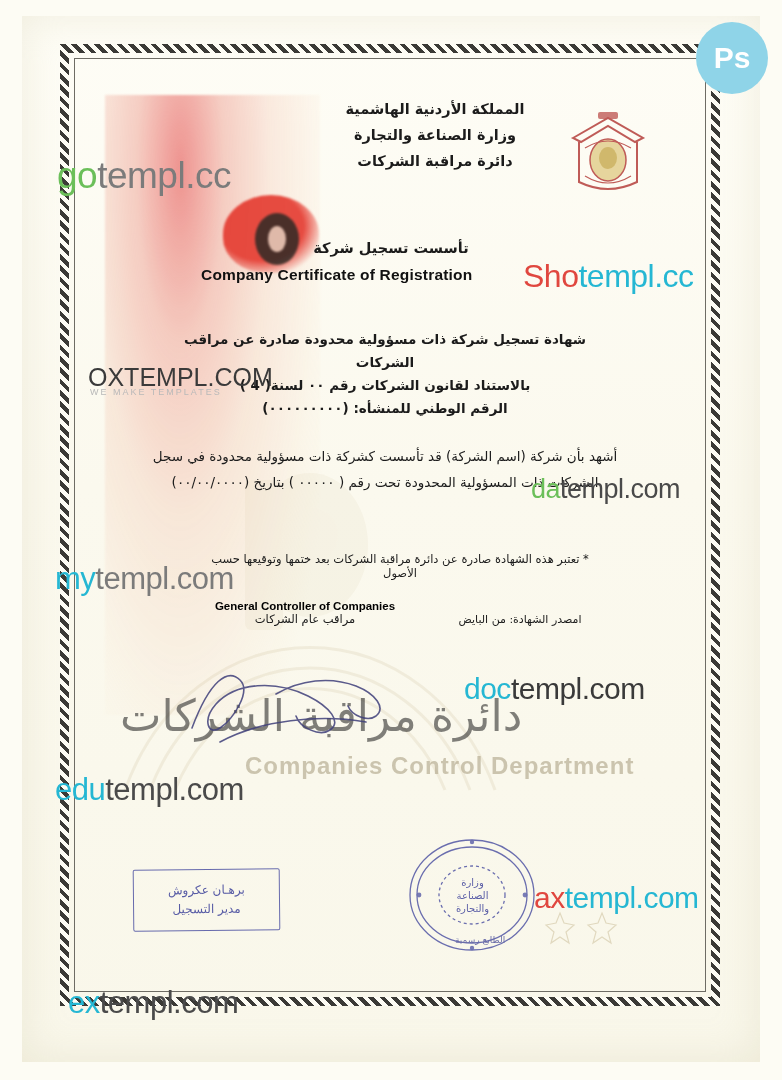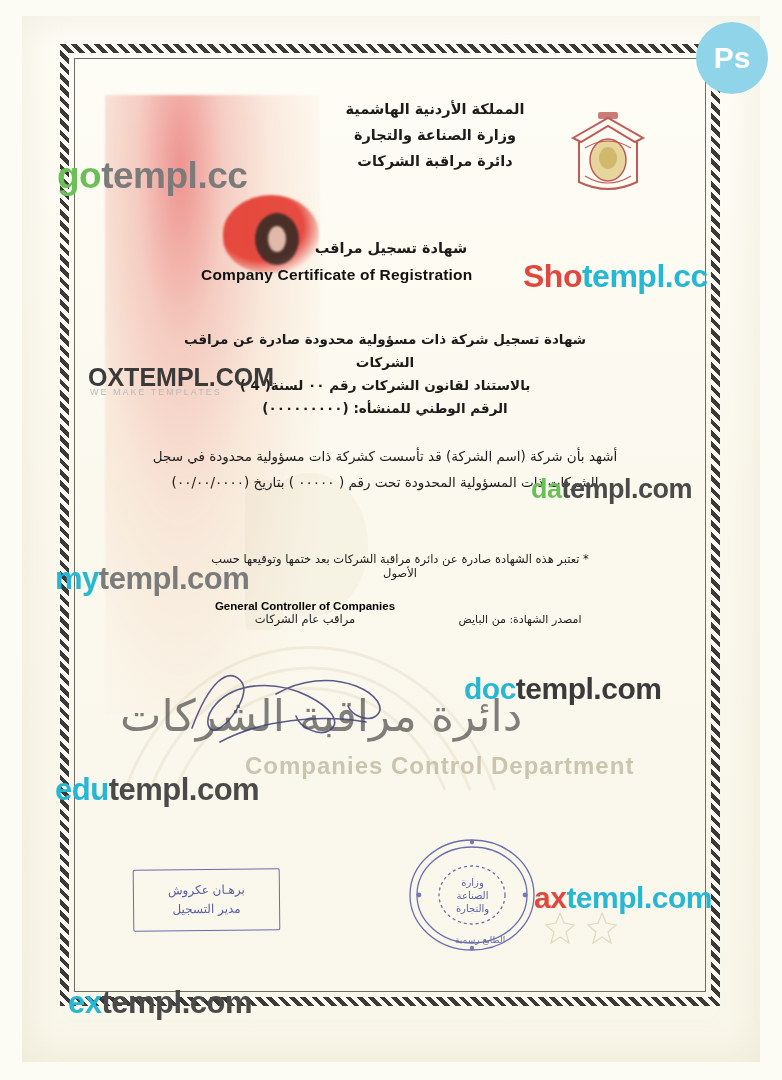--- a/index.html
+++ b/index.html
@@ -221,21 +221,21 @@
     position:absolute; left:455px; top:935px;
     color:#6a6ca8; font-size:9px; direction:rtl;
     font-family:"DejaVu Sans", sans-serif;
   }
   .rosette {
     position:absolute; left:540px; top:905px; width:90px;height:46px;opacity:.5;
   }
   
   .wm {
     position: absolute;
-    font-weight: bold;
+    font-weight: normal;
     letter-spacing: -0.5px;
     white-space: nowrap;
     pointer-events: none;
   }
   .g1 { color:#6bbf59; }  
   .gray { color:#7b7b7b; }
   .cy { color:#25b7d3; }
   .dk { color:#3a3a3a; }
   .ps-badge {
     position: absolute;
@@ -296,21 +296,21 @@
       <rect x="33" y="4" width="20" height="7" rx="2" fill="#b5403c" opacity=".8"></rect>
     </svg>
   </div>
 
   <div class="hdr-block ar">
     <div>المملكة الأردنية الهاشمية</div>
     <div>وزارة الصناعة والتجارة</div>
     <div>دائرة  مراقبة  الشركات</div>
   </div>
 
-  <div class="title-ar ar">شهادة تسجيل مراقب</div>
+  <div class="title-ar ar">تأسست تسجيل شركة</div>
   <div class="title-en">Company Certificate of Registration</div>
 
   <div class="sec1 ar">
     <div>شهادة تسجيل شركة ذات مسؤولية محدودة صادرة عن مراقب الشركات</div>
     <div>بالاستناد لقانون الشركات رقم ٠٠ لسنة( 4 )</div>
     <div>الرقم الوطني للمنشأه: (٠٠٠٠٠٠٠٠٠)</div>
   </div>
 
   <div class="sec2 ar">
     <div>أشهد بأن شركة (اسم الشركة)  قد تأسست كشركة ذات مسؤولية محدودة في سجل</div>

